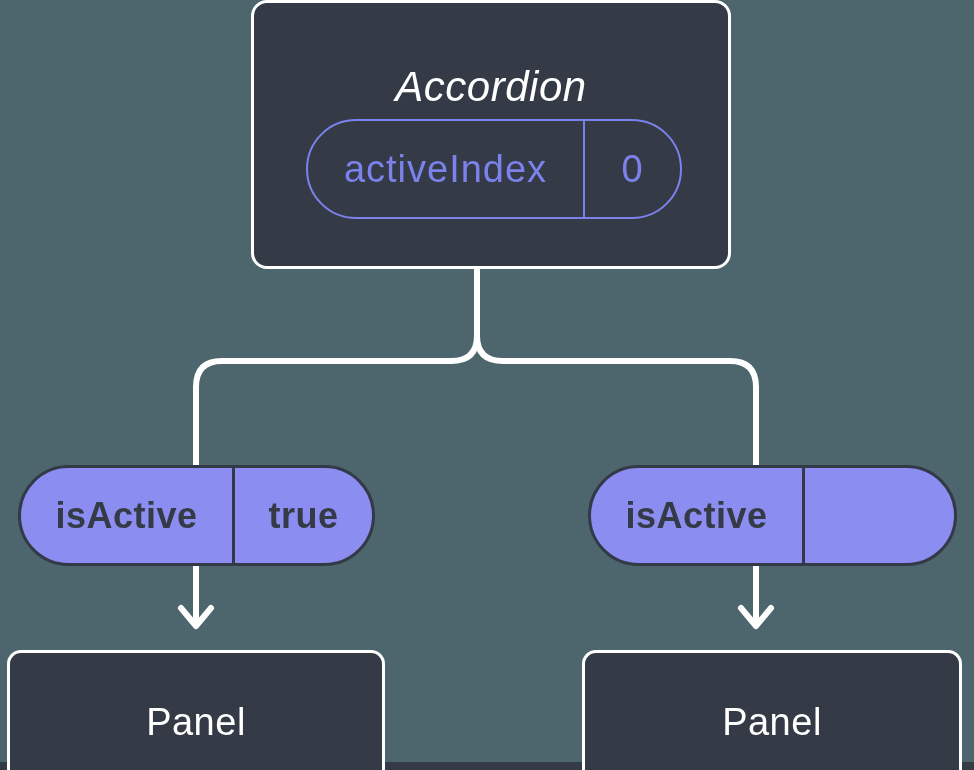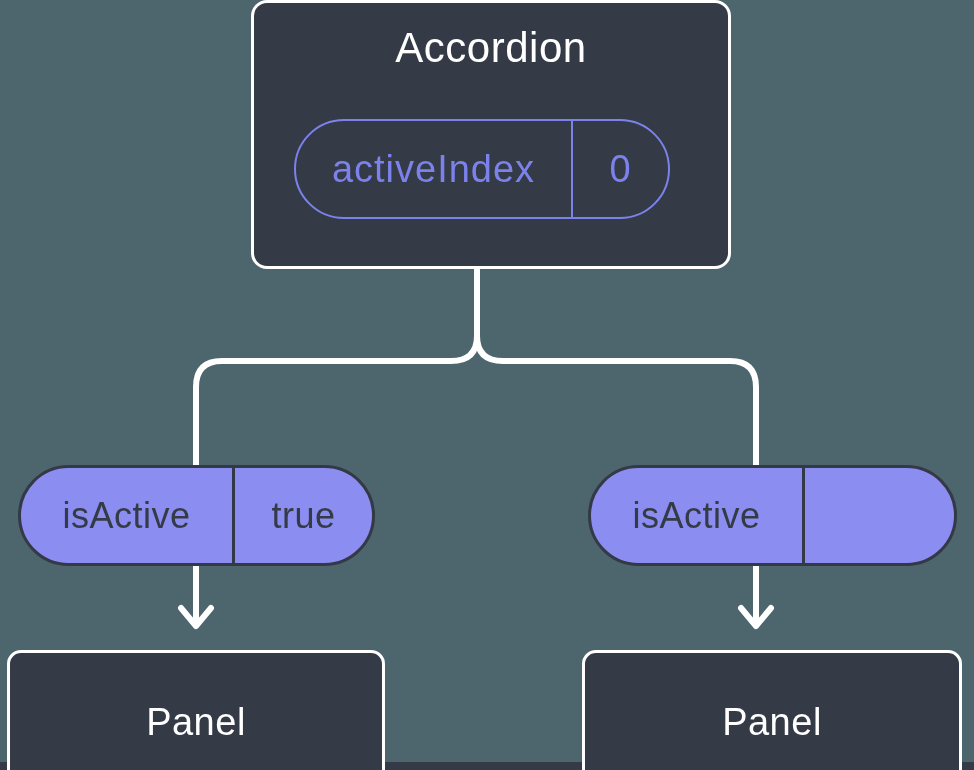--- a/index.html
+++ b/index.html
@@ -34,26 +34,26 @@
     border-radius: 16px;
     z-index: 2;
   }
   .node-title {
     color: var(--text-light, #FFFFFF);
     font-size: 42px;
     font-weight: 500;
     text-align: center;
     letter-spacing: 0.5px;
   }
-  .root-node .node-title { margin-top: 21px; }
+  .root-node .node-title { margin-top: 60px; font-style: italic; }
 
   
   .state-pill {
     position: absolute;
-    left: 40px; top: 116px;
+    left: 52px; top: 116px;
     width: 376px; height: 100px;
     border: 2.5px solid var(--accent-purple, #7C82EC);
     border-radius: 50px;
     display: flex;
     color: var(--accent-purple, #7C82EC);
     font-size: 38px;
     font-weight: 500;
     letter-spacing: 1px;
   }
   .state-pill .pill-name {
@@ -69,21 +69,21 @@
   
   .prop-pill {
     position: absolute;
     top: 465px; height: 101px;
     background: var(--pill-fill, #8B8EF0);
     border: 3px solid var(--pill-outline, #333947);
     border-radius: 51px;
     display: flex;
     color: var(--text-dark, #343A46);
     font-size: 36px;
-    font-weight: 400;
+    font-weight: 700;
     letter-spacing: 0.5px;
     z-index: 2;
   }
   .prop-pill.left  { left: 18px;  width: 357px; }
   .prop-pill.right { left: 588px; width: 369px; }
   .prop-pill .pill-name {
     width: 214px;
     border-right: 3px solid var(--pill-outline, #333947);
     display: flex; align-items: center; justify-content: center;
   }

